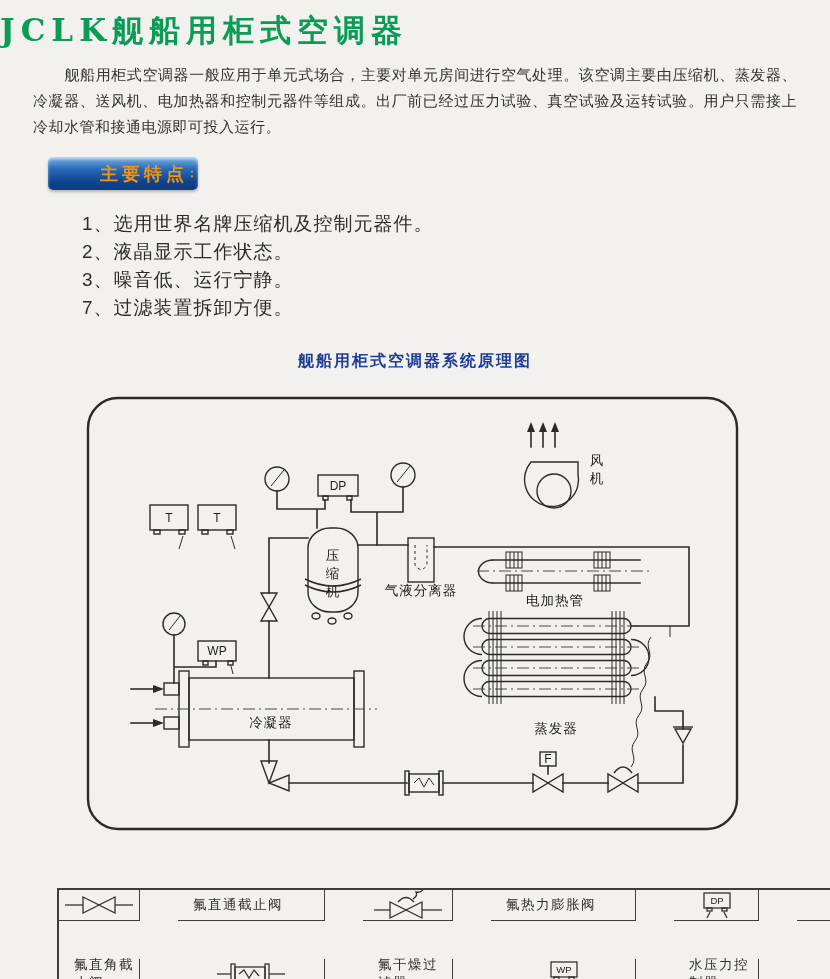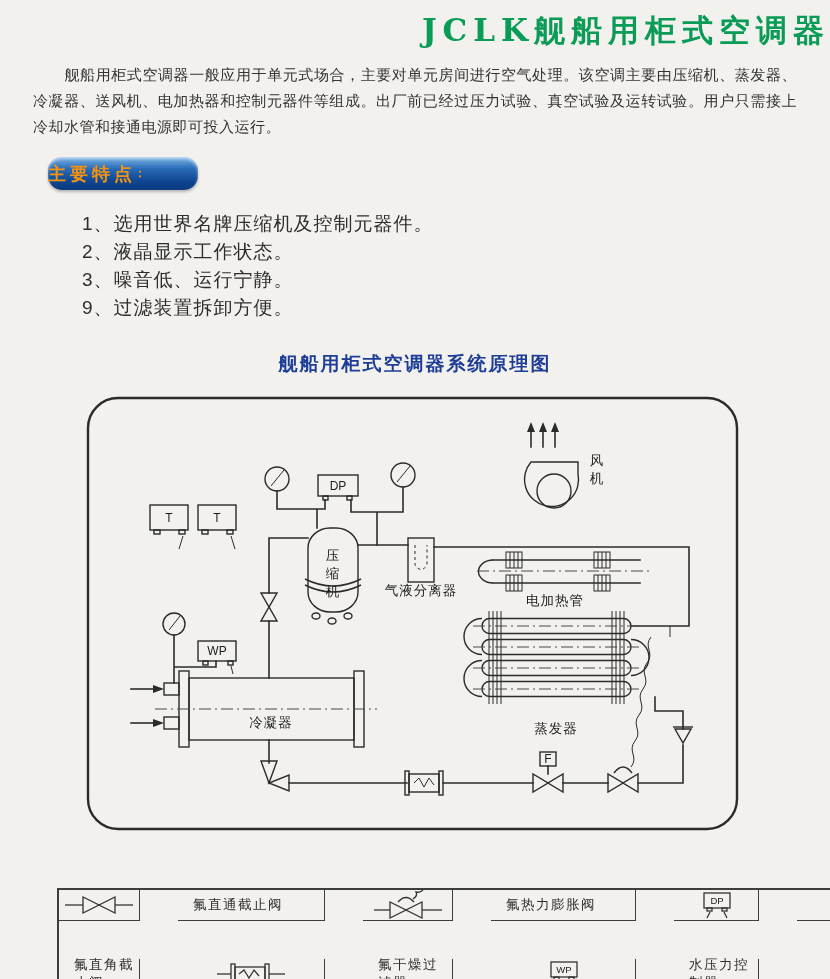--- a/index.html
+++ b/index.html
@@ -3,45 +3,45 @@
 <meta charset="utf-8">
 <style>
   html,body{margin:0;padding:0;}
   body{
     width:830px;height:979px;position:relative;overflow:hidden;
     background:#f2f1ee;
     font-family:"Liberation Sans","DejaVu Sans",sans-serif;
   }
   .page-title{
     position:absolute;top:10px;left:0;width:100%;
-    text-align:right;font-size:31px;font-weight:bold;
+    text-align:left;font-size:31px;font-weight:bold;
     color:#0a9b57;letter-spacing:6px;
     font-family:"DejaVu Serif","Liberation Serif",serif;
   }
   .intro{
     position:absolute;top:62px;left:33px;width:764px;
     font-size:15px;line-height:26px;color:#333;
     text-align:justify;text-indent:2.1em;letter-spacing:0.5px;
   }
   .badge{
     position:absolute;top:157px;left:48px;width:150px;height:33px;
-    border-radius:14px;
+    border-radius:5px;
     background:linear-gradient(#7db4e4 0%,#2a6cb8 35%,#0d4490 75%,#0a3a7e 100%);
     box-shadow:inset 0 2px 3px rgba(255,255,255,.55), 0 2px 3px rgba(0,0,0,.25);
-    display:flex;align-items:center;justify-content:flex-start;
+    display:flex;align-items:center;justify-content:flex-end;
     color:#f5930f;font-size:18px;font-weight:bold;letter-spacing:4px;
   }
   .badge .mark{font-size:12px;letter-spacing:0;margin-left:-2px;}
   .features{position:absolute;top:210px;left:82px;}
   .features .item{
     font-size:19px;color:#2d2d2d;line-height:28px;letter-spacing:1px;
   }
   .diagram-caption{
     position:absolute;top:351px;left:0;width:100%;text-align:center;
-    font-size:19px;font-weight:bold;color:#1e3d96;letter-spacing:2px;
+    font-size:16px;font-weight:bold;color:#1e3d96;letter-spacing:2px;
   }
   .diagram-wrap{position:absolute;top:395px;left:85px;width:655px;height:440px;}
   svg text{font-family:"Liberation Sans","DejaVu Sans",sans-serif;}
   .dlabel{fill:#1d1d1d;font-size:13.5px;letter-spacing:1px;}
   .dletter{fill:#1d1d1d;font-size:12px;}
   .p{stroke:#2b2b2b;stroke-width:1.6;fill:none;stroke-linecap:square;}
   .c{stroke:#2b2b2b;stroke-width:1.4;fill:none;}
   .thin{stroke:#2b2b2b;stroke-width:1;fill:none;}
   .cl{stroke:#4a4a4a;stroke-width:1;fill:none;stroke-dasharray:12 4 2 4;}
   .ah{fill:#2b2b2b;stroke:none;}
@@ -73,21 +73,21 @@
 
 <div class="badge">
   <span>主要特点</span>
     <span class="mark">：</span>
 </div>
 
 <div class="features">
   <div class="item">1、选用世界名牌压缩机及控制元器件。</div>
   <div class="item">2、液晶显示工作状态。</div>
   <div class="item">3、噪音低、运行宁静。</div>
-  <div class="item">9、过滤装置拆卸方便。</div>
+  <div class="item">7、过滤装置拆卸方便。</div>
 </div>
 
 <div class="diagram-caption">舰船用柜式空调器系统原理图</div>
 
 <div class="diagram-wrap">
 <svg width="655" height="440" viewBox="0 0 655 440">
 
   <rect x="3" y="3" width="649" height="431" rx="30" class="c" style="stroke-width:2.4"></rect>
 
   <g>

